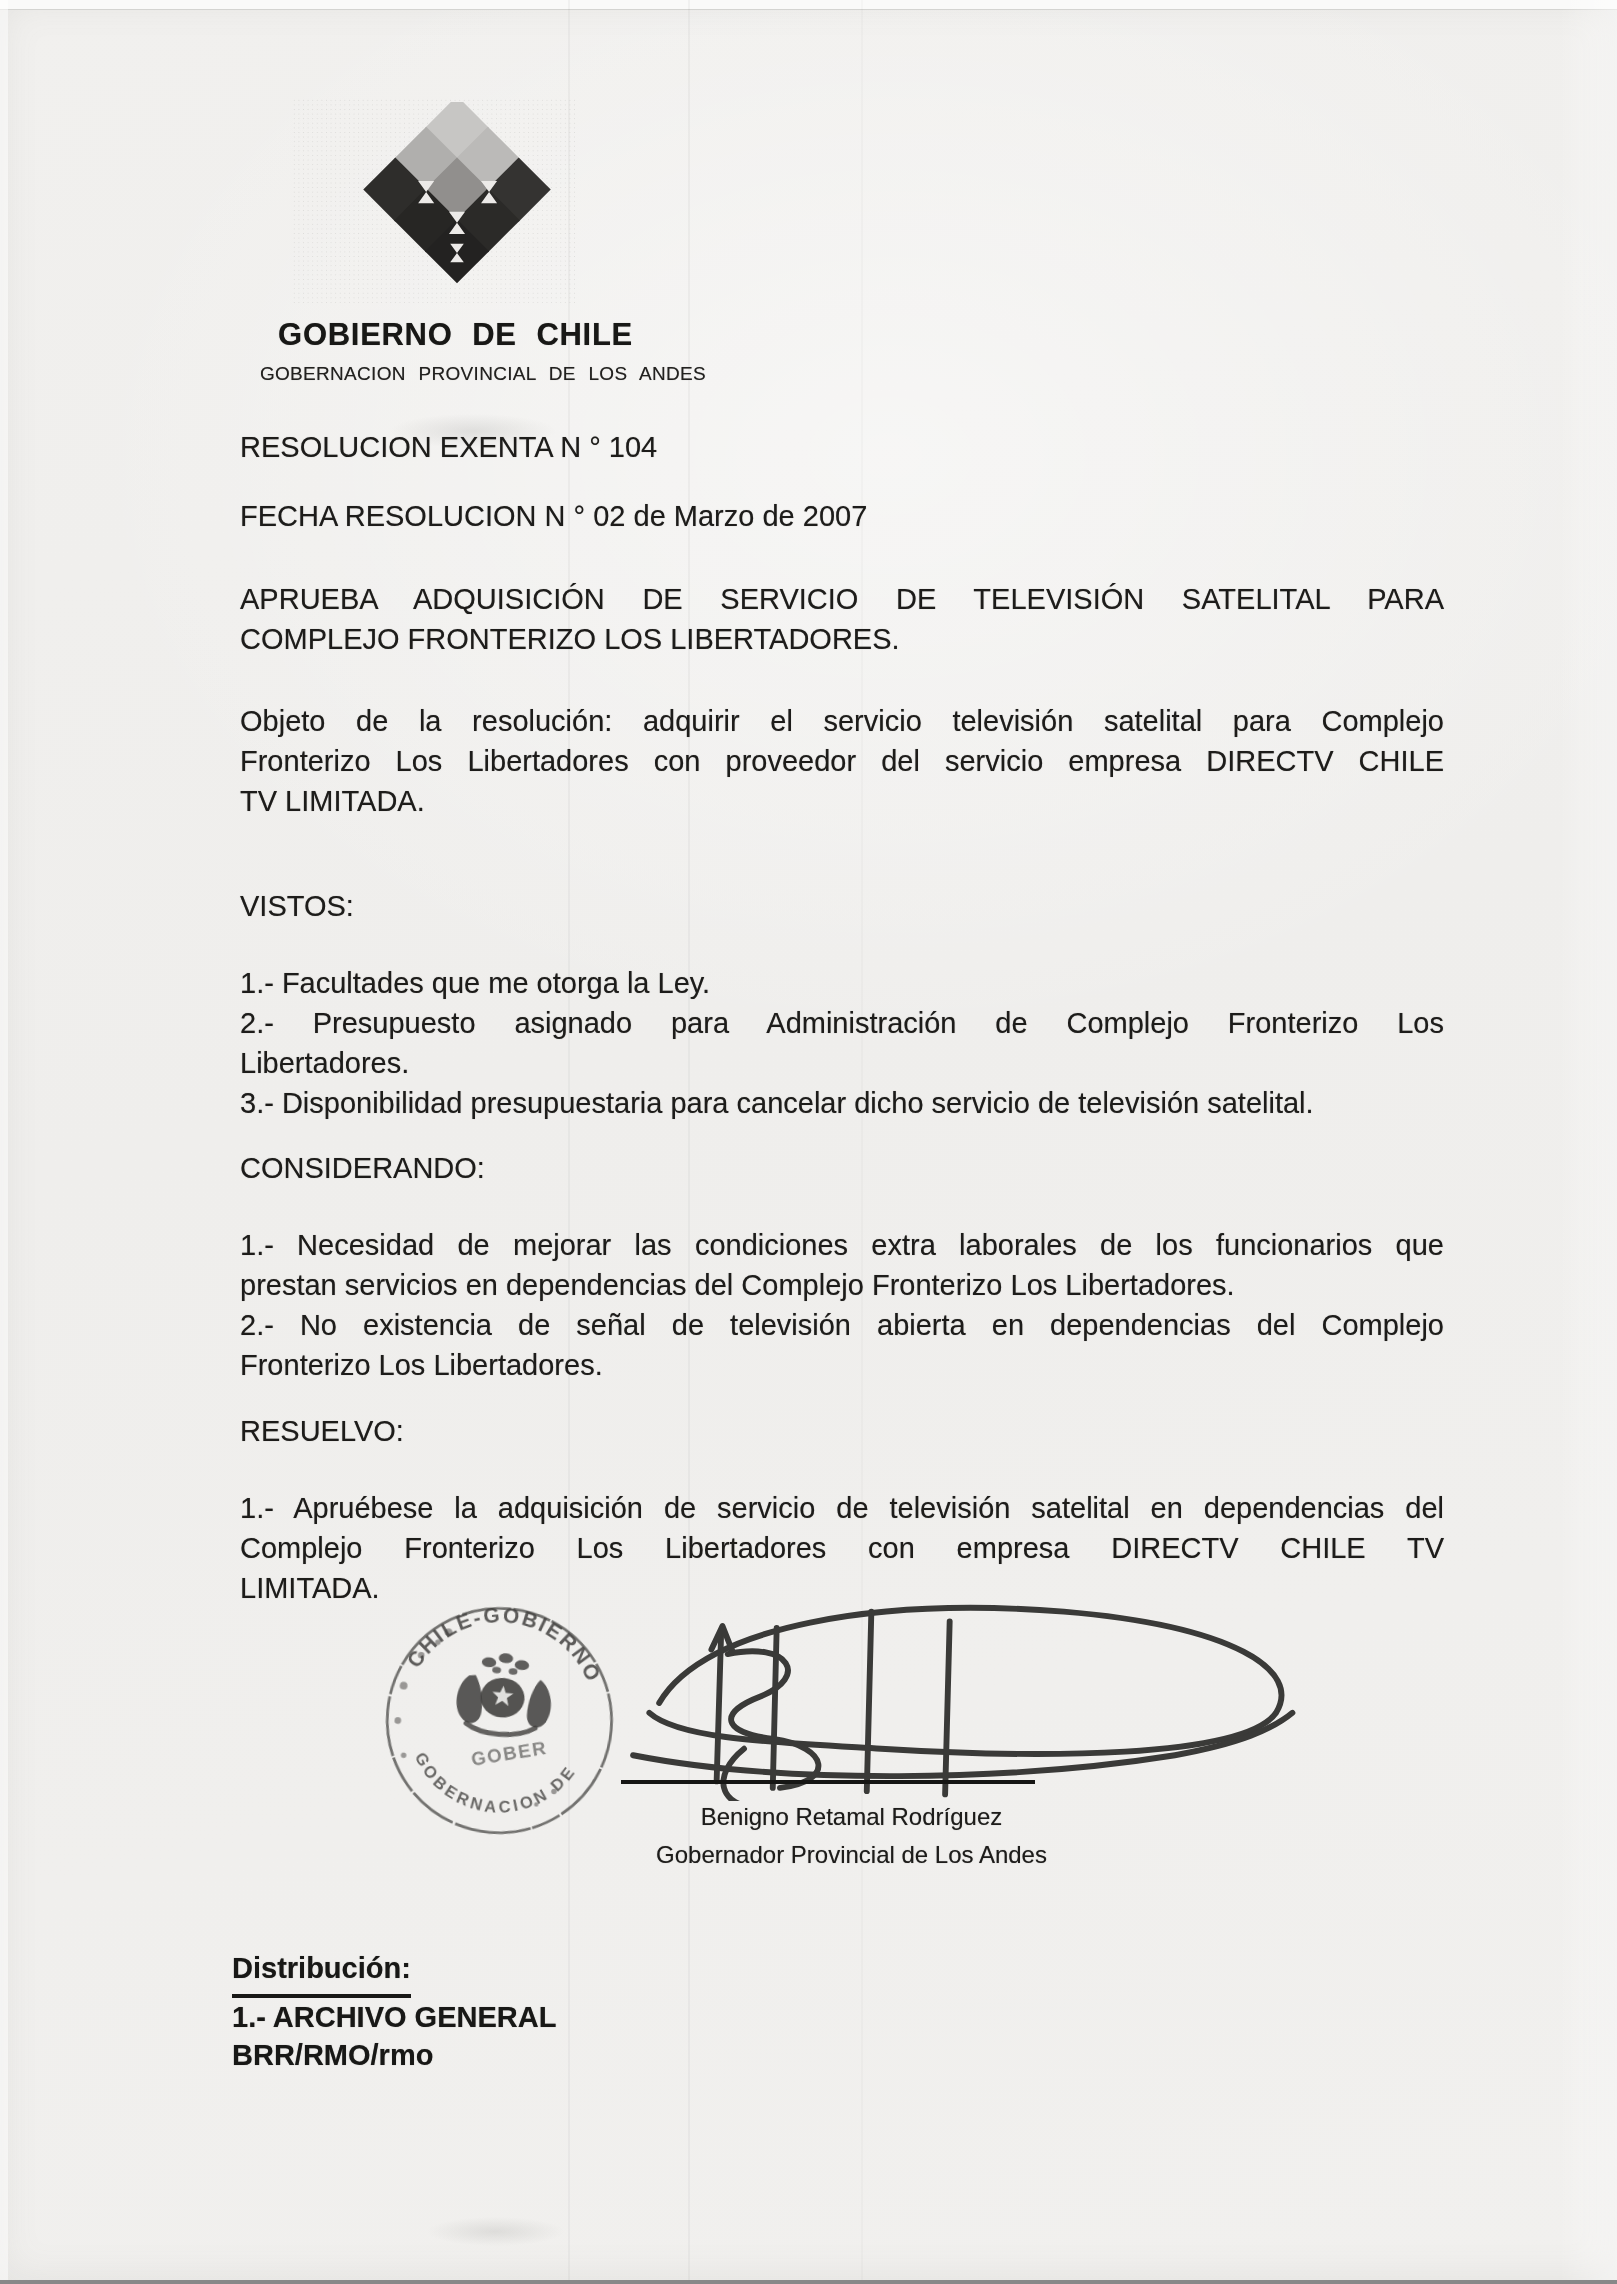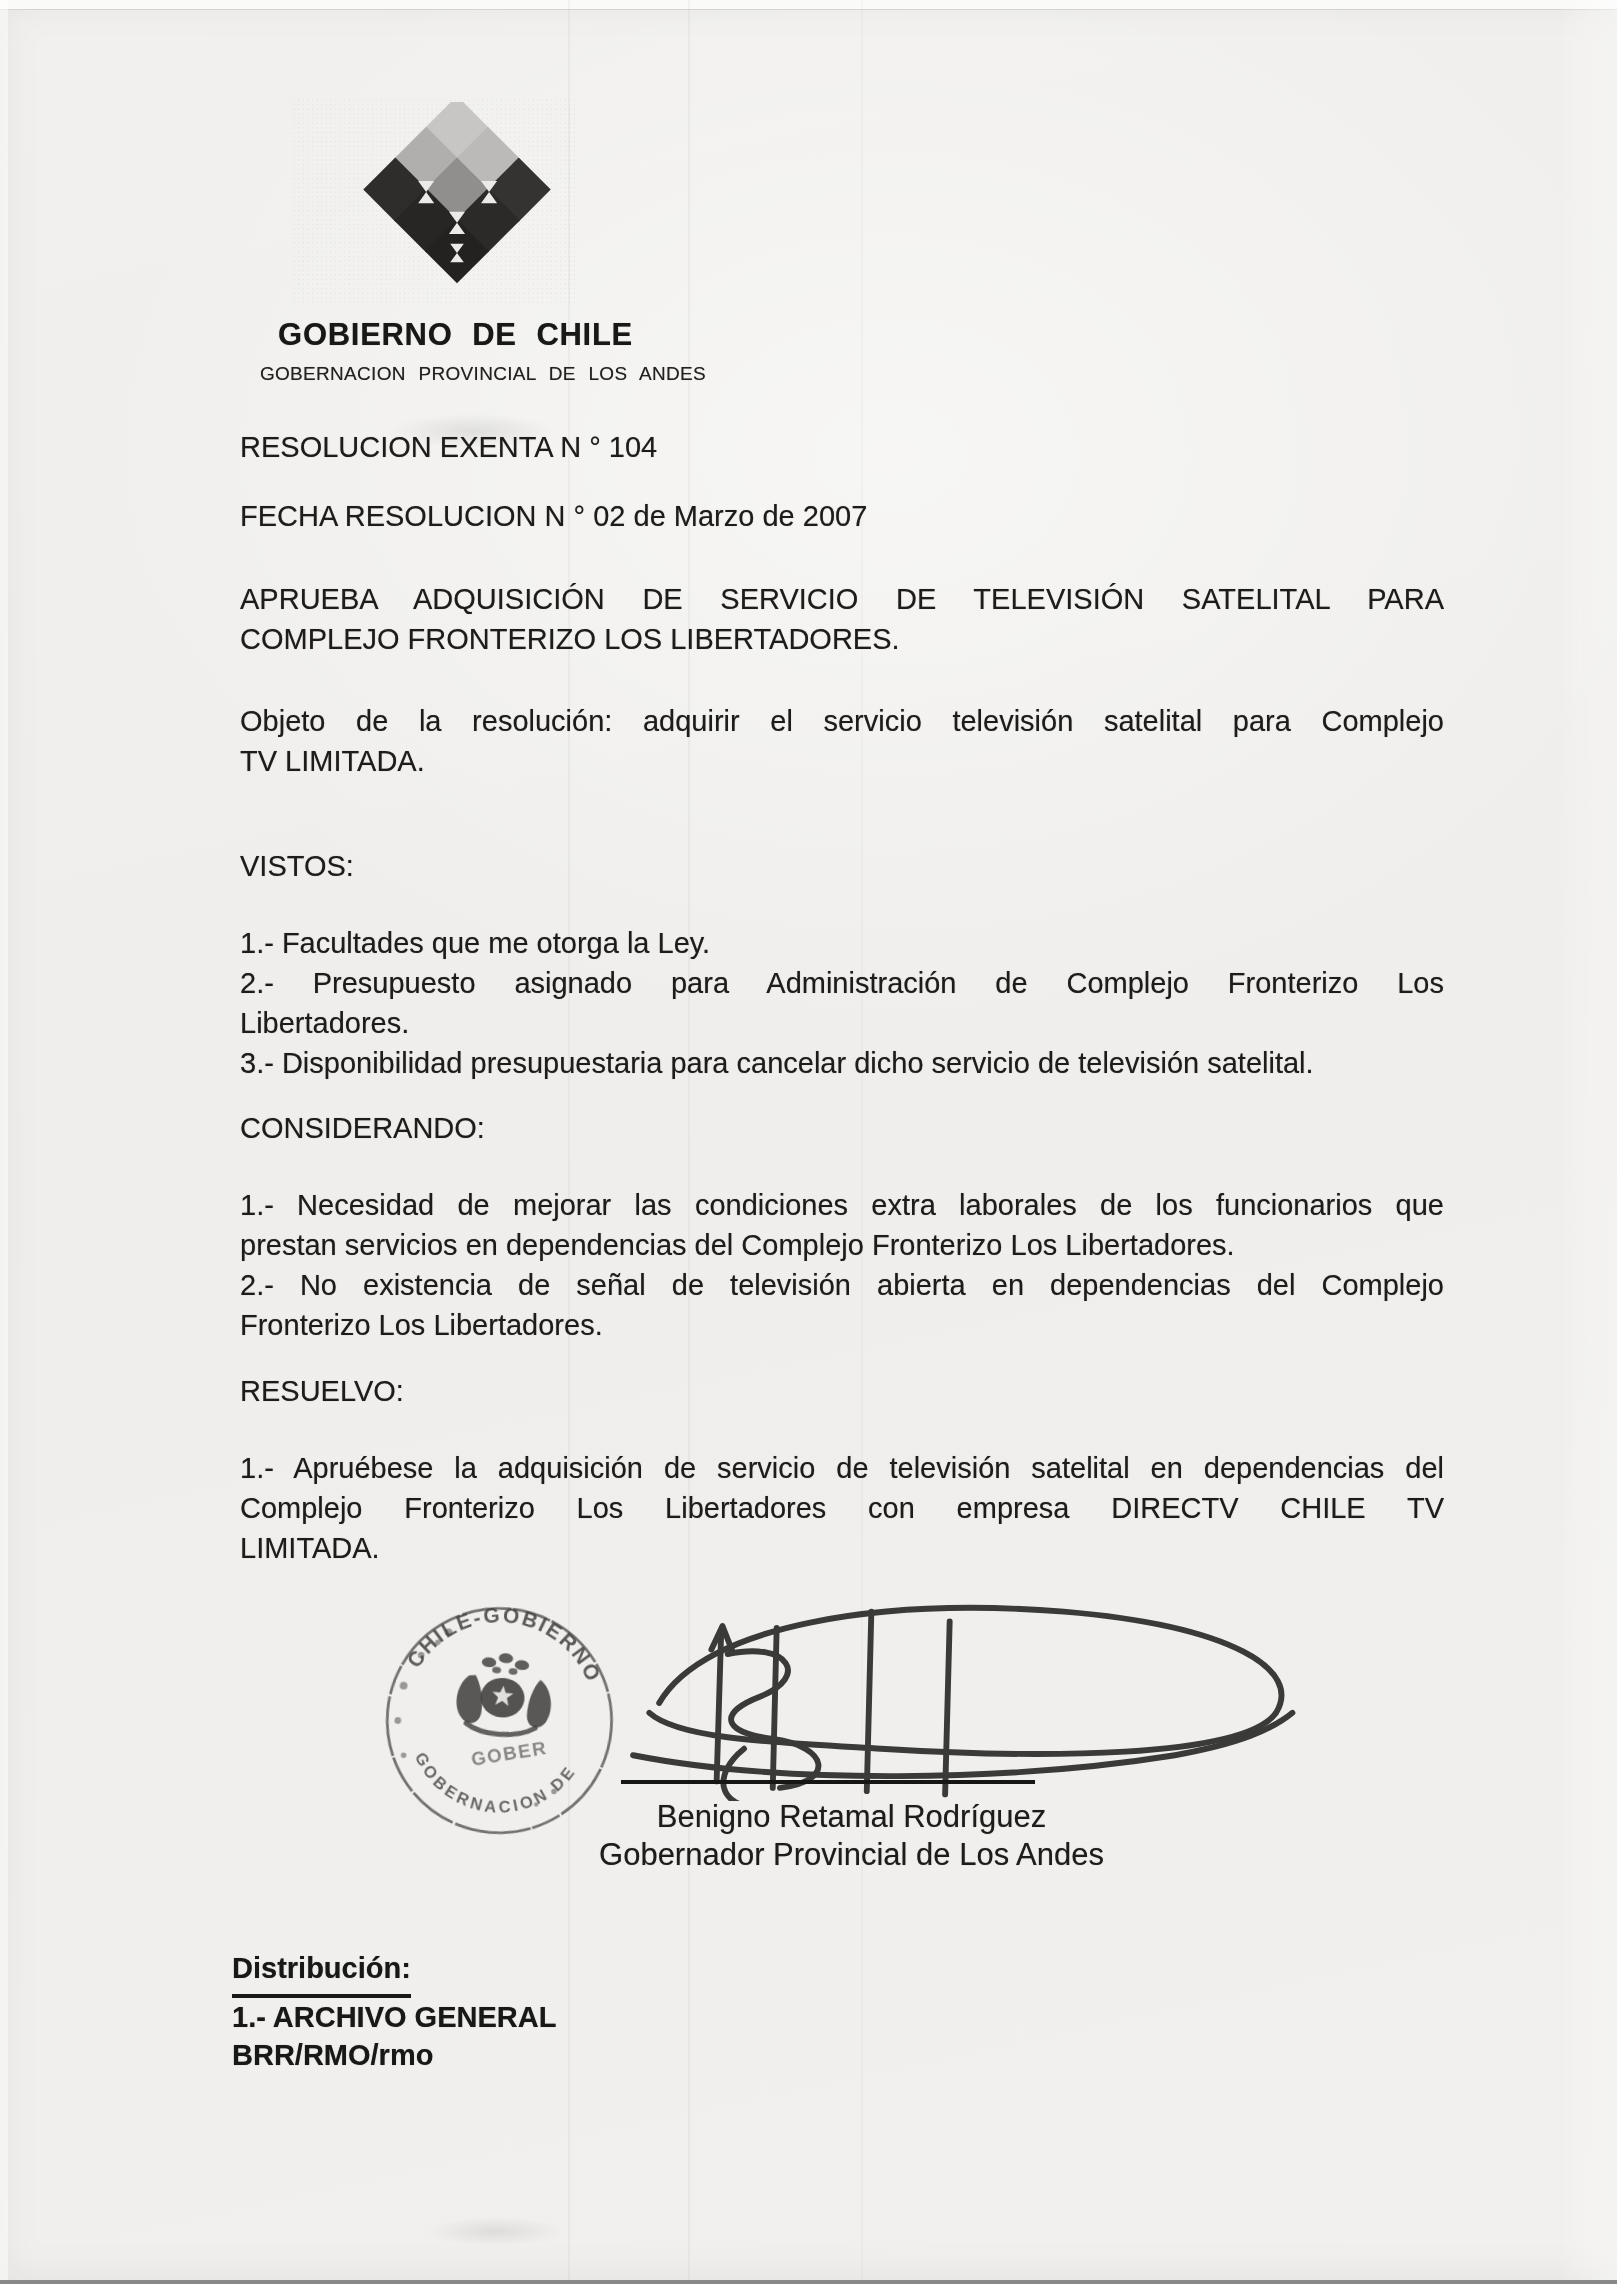--- a/index.html
+++ b/index.html
@@ -46,21 +46,21 @@
   .mt39 { margin-top:25.4px; } .mt45 { margin-top:29px; } .mt56 { margin-top:37px; }
   .mt65 { margin-top:42px; } .mt66 { margin-top:43px; } .mt100 { margin-top:65px; }
 
   
   .stamp { position:absolute; left:378px; top:1593px; width:243px; height:253px;
     transform:rotate(5deg); opacity:0.85; filter:blur(0.4px); }
   .signature { position:absolute; left:620px; top:1592px; width:692px; height:209px; opacity:0.92; }
   .sig-rule { position:absolute; left:621px; top:1780px; width:414px; height:0;
     border-top:4.6px solid #161614; }
   .sig-block { position:absolute; left:496px; top:1798px; width:711px; text-align:center;
-    font-size:31px; line-height:38px; color:#1d1c1a; text-shadow:0 0 0.8px rgba(35,35,33,0.5); }
+    font-size:24px; line-height:38px; color:#1d1c1a; text-shadow:0 0 0.8px rgba(35,35,33,0.5); }
 
   
   .distribution { position:absolute; left:232px; top:1949px; font-size:29px; line-height:38px;
     font-weight:bold; color:#181816; text-shadow:0 0 0.8px rgba(30,30,28,0.55); }
   .dist-heading span { border-bottom:4.6px solid #181816; padding-bottom:7px; display:inline-block; }
 </style>
 </head>
 <body>
 
 <div class="page">
@@ -96,20 +96,21 @@
   <div class="org-subtitle">GOBERNACION PROVINCIAL DE LOS ANDES</div>
 
   <div class="doc-body">
     <div class="ln">RESOLUCION EXENTA N ° 104</div>
     <div class="ln mt45">FECHA RESOLUCION N ° 02 de Marzo de 2007</div>
 
     <div class="ln just mt66">APRUEBA ADQUISICIÓN DE SERVICIO DE TELEVISIÓN SATELITAL PARA</div>
     <div class="ln">COMPLEJO FRONTERIZO LOS LIBERTADORES.</div>
 
     <div class="ln just mt65">Objeto de la resolución: adquirir el servicio televisión satelital para Complejo</div>
+    <div class="ln just">Fronterizo Los Libertadores con proveedor del servicio empresa DIRECTV CHILE</div>
     <div class="ln">TV LIMITADA.</div>
 
     <div class="ln mt100">VISTOS:</div>
     <div class="ln mt56">1.- Facultades que me otorga la Ley.</div>
     <div class="ln just">2.- Presupuesto asignado para Administración de Complejo Fronterizo Los</div>
     <div class="ln">Libertadores.</div>
     <div class="ln">3.- Disponibilidad presupuestaria para cancelar dicho servicio de televisión satelital.</div>
 
     <div class="ln mt39">CONSIDERANDO:</div>
     <div class="ln just mt56">1.- Necesidad de mejorar las condiciones extra laborales de los funcionarios que</div>

